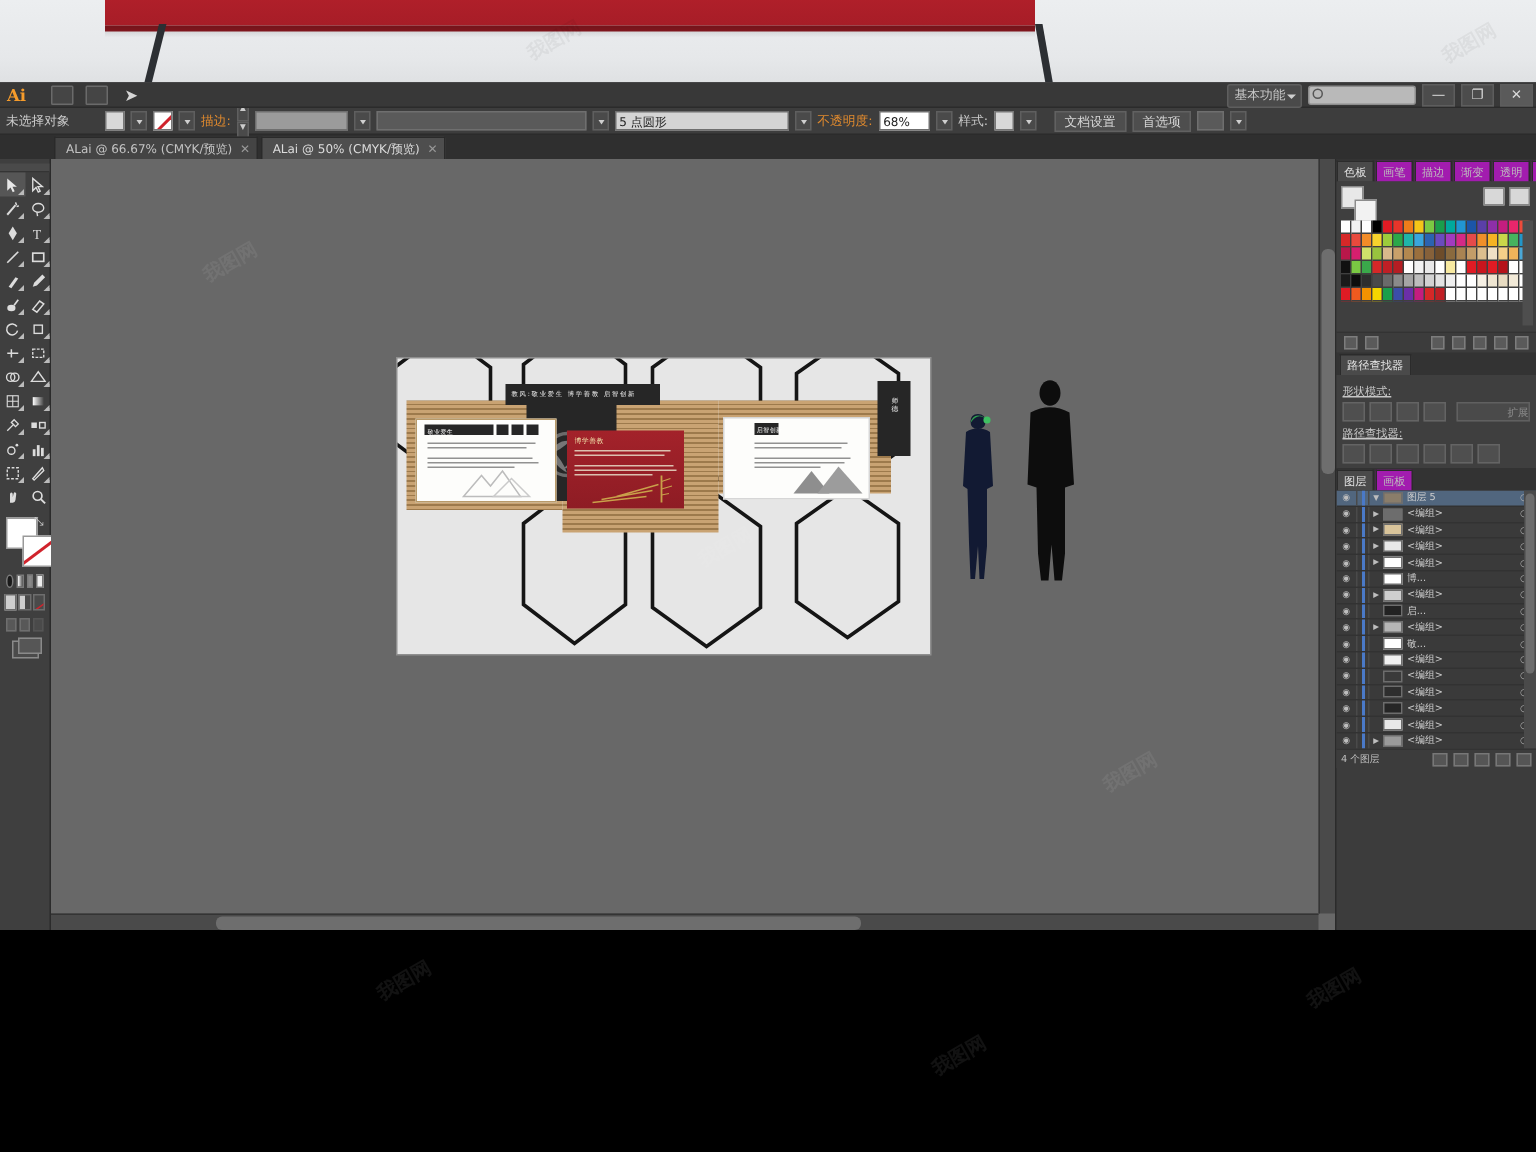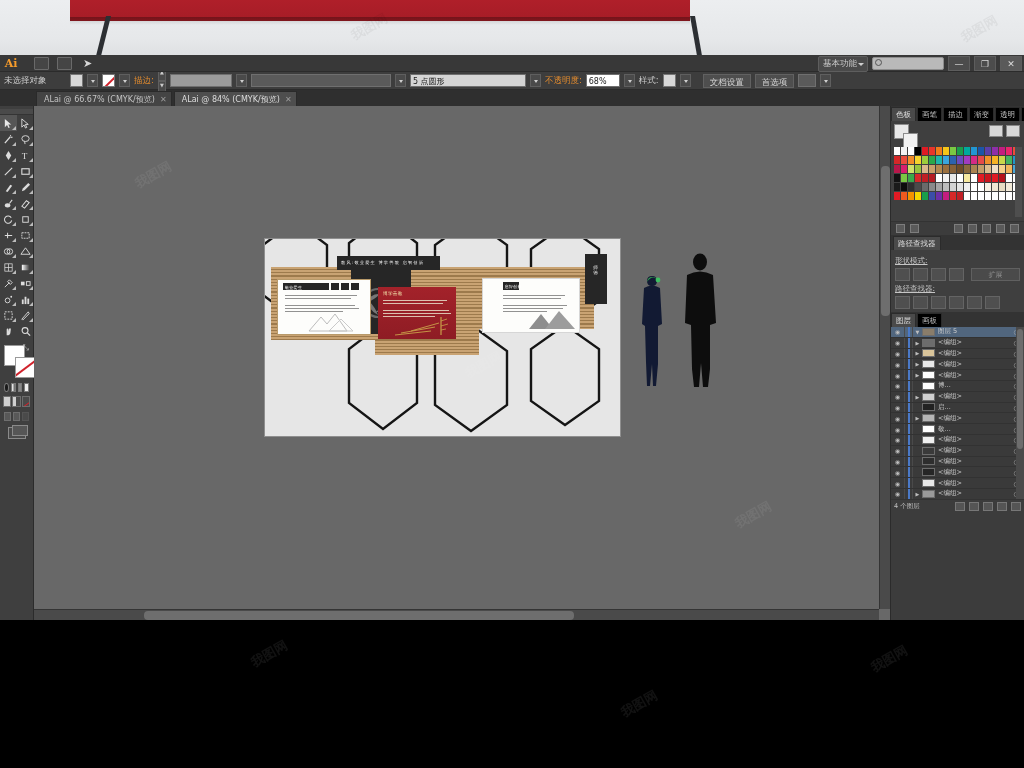--- a/index.html
+++ b/index.html
@@ -120,42 +120,42 @@
   .person{position:absolute;}
   
   #canv-vscroll{position:absolute;right:0;top:0;width:11px;height:503px;background:#4a4a4a;border-left:1px solid #343434;}
   #canv-vthumb{position:absolute;left:1px;top:60px;width:9px;height:150px;background:#6e6e6e;border-radius:4px;}
   #canv-hscroll{position:absolute;left:0;bottom:0;height:11px;right:11px;background:#4a4a4a;border-top:1px solid #343434;}
   #canv-hthumb{position:absolute;left:110px;top:1px;width:430px;height:9px;background:#6e6e6e;border-radius:4px;}
   
   #rightpanels{position:absolute;right:0;top:0;width:134px;height:514px;background:#3c3c3c;
     border-left:1px solid #2b2b2b;}
   .panel-tabs{display:flex;height:15px;background:#333;align-items:flex-end;}
-  .ptab{font-size:7.5px;color:#bdbdbd;padding:0 4px;line-height:14px;height:14px;background:#000000;
+  .ptab{font-size:7.5px;color:#bdbdbd;padding:0 4px;line-height:14px;height:14px;background:#a21caf;
     border:1px solid #2b2b2b;border-bottom:none;margin-right:1px;white-space:nowrap;}
   .ptab.active{background:#4a4a4a;color:#e2e2e2;}
   #swatch-body{background:#3f3f3f;padding:3px;height:100px;position:relative;}
   #sw-current{width:15px;height:15px;background:#e8e8e8;border:1px solid #8c8c8c;position:relative;}
   #sw-current:after{content:"";position:absolute;left:8px;top:8px;width:13px;height:13px;
     background:#f2f2f2;border:1px solid #8c8c8c;}
   #sw-viewbtns{position:absolute;right:4px;top:4px;display:flex;gap:3px;}
   .vbtn{width:14px;height:12px;background:#d8d8d8;border:1px solid #888;}
   #swatch-grid{position:absolute;left:3px;top:26px;width:126px;}
   .swrow{display:flex;height:9px;}
   .swcell{width:8px;height:9px;border-right:1px solid #3f3f3f;border-bottom:1px solid #3f3f3f;}
   #sw-scroll{position:absolute;right:2px;top:26px;width:7px;height:70px;background:#4e4e4e;}
   #panel-icons-row{height:14px;background:#3c3c3c;display:flex;align-items:center;gap:5px;padding:0 5px;
     border-top:1px solid #333;}
   .pic{width:9px;height:9px;border:1px solid #7d7d7d;background:#5a5a5a;}
   #pathfinder{background:#3f3f3f;padding:3px 4px;}
   .pf-label{font-size:7.5px;color:#c6c6c6;margin:3px 0 2px;text-decoration:underline;}
   .pf-row{display:flex;gap:3px;align-items:center;}
   .pfbtn{width:15px;height:13px;background:#4f4f4f;border:1px solid #646464;}
   .pf-expand{flex:1;height:13px;background:#4a4a4a;border:1px solid #606060;color:#8d8d8d;
-    font-size:7px;text-align:center;line-height:13px;margin-left:4px;}
+    font-size:7px;text-align:right;line-height:13px;margin-left:4px;}
   #layers{background:#3c3c3c;}
   #layers-list{background:#3a3a3a;height:172px;overflow:hidden;position:relative;}
   .lrow{display:flex;align-items:center;height:10.8px;border-bottom:1px solid #323232;font-size:6.5px;
     color:#cfcfcf;}
   .lrow.top{background:#51667e;}
   .lr-eye{width:13px;text-align:center;color:#bdbdbd;font-size:6px;}
   .lr-lock{width:9px;border-left:1px solid #4a4a4a;border-right:1px solid #4a4a4a;height:100%;}
   .lr-lock i{display:block;width:2px;height:100%;background:#4a79c7;margin-left:3px;}
   .lr-tri{width:9px;color:#bdbdbd;font-size:5px;text-align:center;}
   .lr-thumb{width:13px;height:8px;border:1px solid #6d6d6d;background:#fff;margin-right:3px;}
@@ -240,21 +240,21 @@
     <div class="swatch"></div>
     <div class="drop"></div>
     <div class="cbtn" style="margin-left:8px">文档设置</div>
     <div class="cbtn">首选项</div>
     <div class="cfield dark" style="width:18px"></div>
     <div class="drop"></div>
   </div>
 
   <div id="tabbar">
       <div class="doctab"><span>ALai @ 66.67% (CMYK/预览)</span><span class="x">✕</span></div>
-      <div class="doctab active"><span>ALai @ 84% (CMYK/预览)</span><span class="x">✕</span></div>
+      <div class="doctab active"><span>ALai @ 50% (CMYK/预览)</span><span class="x">✕</span></div>
     </div>
 
   <div id="workspace">
 
     <div id="toolbar">
       <div id="toolbar-grip"></div>
       <div class="tool-grid">
         <div class="tool sel">
             <svg viewBox="0 0 12 12">
               <path d="M2 1 L2 10 L4.4 7.6 L6 11 L7.4 10.3 L5.8 7 L9 7 Z" fill="#e8e8e8"></path>

